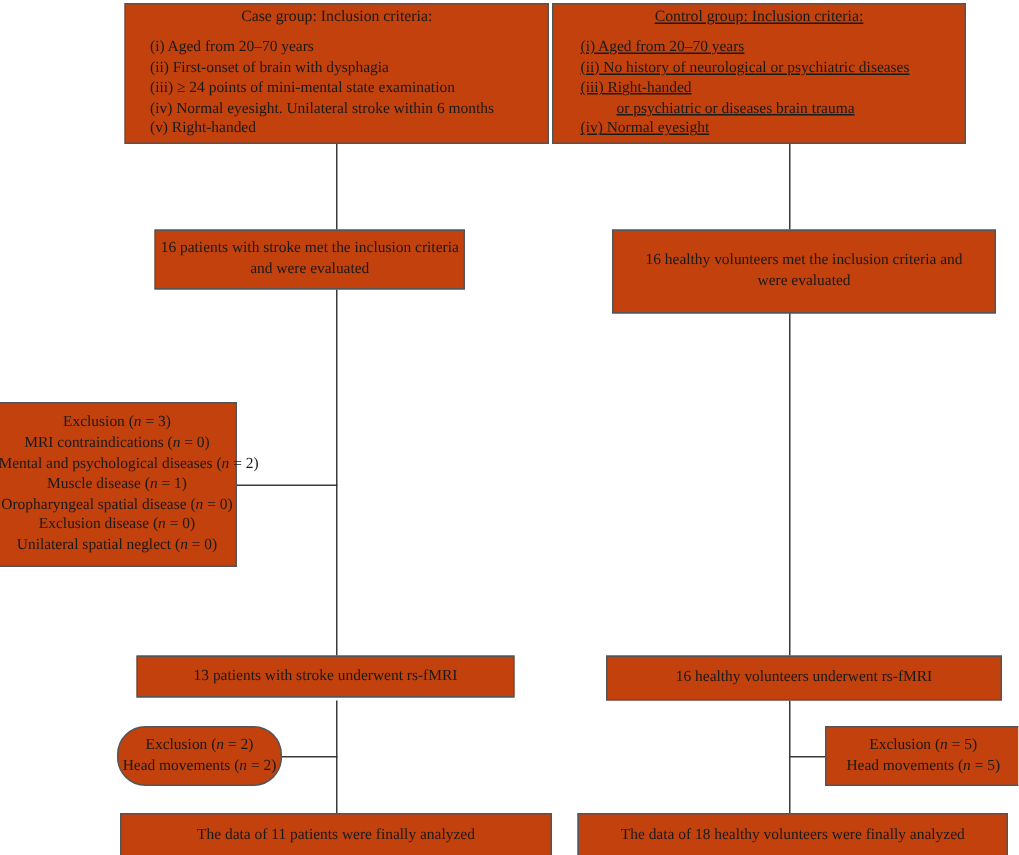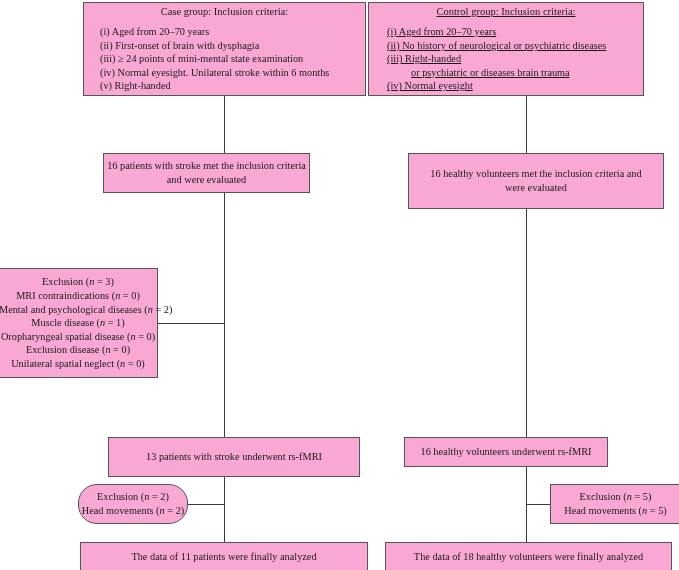--- a/index.html
+++ b/index.html
@@ -13,21 +13,21 @@
     height: 570px;
     background: #ffffff;
     font-family: "Liberation Serif", "DejaVu Serif", serif;
     color: #1a1a1a;
     overflow: hidden;
   }
   .box {
     position: absolute;
     box-sizing: border-box;
     border: 1.2px solid #555555;
-    background: #f9a8d4;
+    background: #c2410c;
     display: flex;
     flex-direction: column;
     justify-content: center;
     z-index: 2;
   }
   .box .line {
     font-size: 10.3px;
     line-height: 13.6px;
     white-space: nowrap;
   }
@@ -128,25 +128,25 @@
       <span>Oropharyngeal spatial disease (</span><span class="it">n</span><span> = 0)</span>
     </div>
     <div class="line">
       <span>Exclusion disease (</span><span class="it">n</span><span> = 0)</span>
     </div>
     <div class="line">
       <span>Unilateral spatial neglect (</span><span class="it">n</span><span> = 0)</span>
     </div>
   </div>
 
-  <div class="box center" style="left:108px; top:437px; width:252px; height:40px;">
+  <div class="box center" style="left:91px; top:437px; width:252px; height:28px;">
     <div class="line">13 patients with stroke underwent rs-fMRI</div>
   </div>
 
-  <div class="box center" style="left:404px; top:437px; width:204px; height:30px;">
+  <div class="box center" style="left:404px; top:437px; width:264px; height:30px;">
     <div class="line">16 healthy volunteers underwent rs-fMRI</div>
   </div>
 
   <div class="box center" style="left:78px; top:484px; width:110px; height:40px;border-radius:19px;">
     <div class="line">
       <span>Exclusion (</span><span class="it">n</span><span> = 2)</span>
     </div>
     <div class="line">
       <span>Head movements (</span><span class="it">n</span><span> = 2)</span>
     </div>

